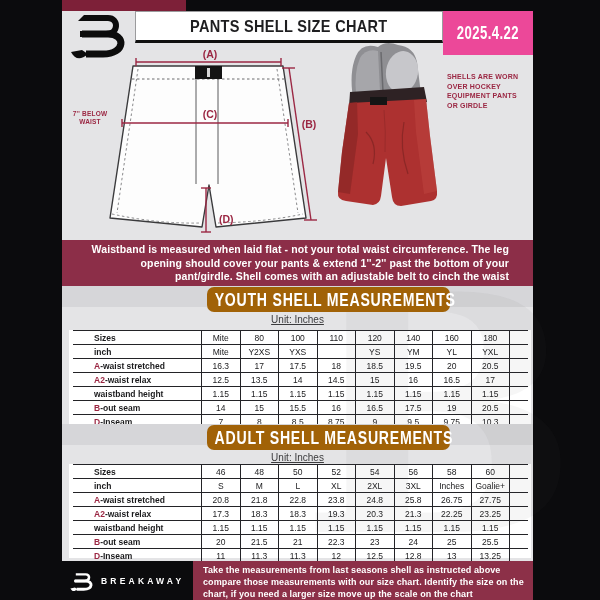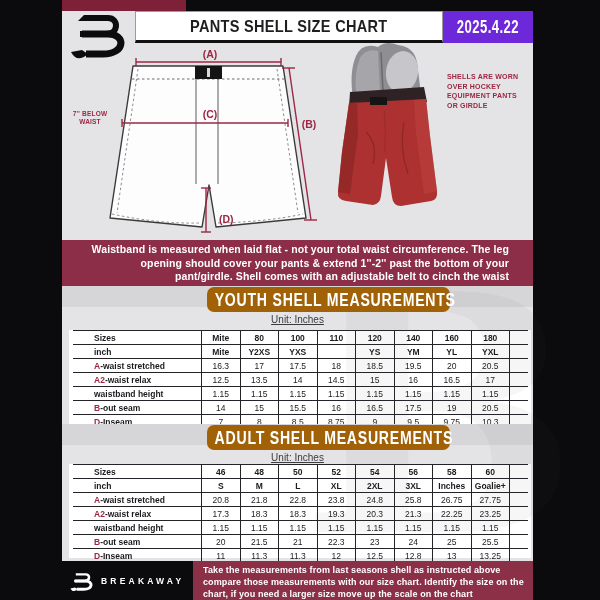--- a/index.html
+++ b/index.html
@@ -8,21 +8,21 @@
   .abs{position:absolute;box-sizing:border-box;}
   
   .col-left{left:0;top:0;width:62px;height:600px;background:#0b0b0d;}
   .col-right{left:533px;top:0;width:67px;height:600px;background:#0b0b0d;}
   .strip-maroon{left:62px;top:0;width:124px;height:11px;background:#7d2038;}
   .strip-black{left:186px;top:0;width:347px;height:11px;background:#0b0b0d;}
   
   .title-box{left:135px;top:11px;width:308px;height:32px;background:#ffffff;border:1px solid #9b9b9d;
              border-bottom:3px solid #111;display:flex;align-items:center;justify-content:center;}
   .title-box span{font-size:15px;font-weight:700;color:#1e1e20;letter-spacing:.3px;transform:scale(.97,1.06);}
-  .date-box{left:443px;top:11px;width:90px;height:32px;background:#6d28d9;display:flex;align-items:center;justify-content:center;}
+  .date-box{left:443px;top:11px;width:90px;height:44px;background:#ec4899;display:flex;align-items:center;justify-content:center;}
   .date-box span{font-size:16px;font-weight:700;color:#fff;transform:scale(.82,1.15);letter-spacing:.5px;}
   .logo-top{left:70px;top:9px;width:58px;height:50px;z-index:3;}
   
   .below-waist{left:60px;top:110px;width:60px;text-align:center;color:#9b2743;
                font-size:6.5px;font-weight:700;line-height:8px;letter-spacing:.2px;}
   .photo-caption{left:447px;top:72px;width:76px;color:#9b2743;font-size:7px;font-weight:700;
                  line-height:9.5px;letter-spacing:.2px;}
   
   .notice{left:62px;top:240px;width:471px;height:47px;background:#8c2e48;color:#fff;display:flex;
           align-items:center;justify-content:center;text-align:right;padding:2px 24px;}
@@ -34,21 +34,21 @@
   .black-banner span{color:#fff;font-size:15px;font-weight:700;letter-spacing:.8px;transform:scale(.94,1.18);white-space:nowrap;}
   .unit{left:62px;width:471px;text-align:center;font-size:10px;color:#3b3b3d;font-weight:400;z-index:2;text-decoration:underline;}
   
   .panel{left:69px;width:462px;height:94px;background:#fff;padding:0 3px 0 4px;z-index:0;}
   .trow{display:flex;height:13px;border-bottom:1.6px solid #232327;align-items:stretch;
         font-size:8.5px;color:#1b1b1d;}
   .trow.first{border-top:1.6px solid #232327;}
   .c-label{width:107px;padding-left:21px;display:flex;align-items:center;font-weight:700;}
   .pfx{color:#9b2743;}
   .c-val{flex:1;border-left:1px solid #232327;display:flex;align-items:center;justify-content:center;font-weight:400;}
-  .trow.bold .c-val{font-weight:700;}
+  .trow.bold .c-val{font-weight:400;}
   .c-spacer{width:18px;border-left:1px solid #232327;}
   
   .footer{left:62px;top:561px;width:471px;height:39px;background:#0b0b0d;}
   .footer-brand{left:70px;top:561px;width:122px;height:39px;display:flex;align-items:center;gap:7px;z-index:2;}
   .footer-brand .bword{color:#fff;font-size:8.5px;font-weight:700;letter-spacing:3.2px;}
   .footer-note{left:193px;top:561px;width:340px;height:39px;background:#8c3048;color:#fff;
                padding:3px 8px 0 10px;}
   .footer-note span{font-size:9px;font-weight:700;line-height:12px;letter-spacing:.1px;display:block;}
   .watermark{left:300px;top:266px;font-family:"DejaVu Serif",serif;font-size:330px;line-height:300px;
              font-weight:700;color:rgba(70,70,82,.05);z-index:1;pointer-events:none;}

